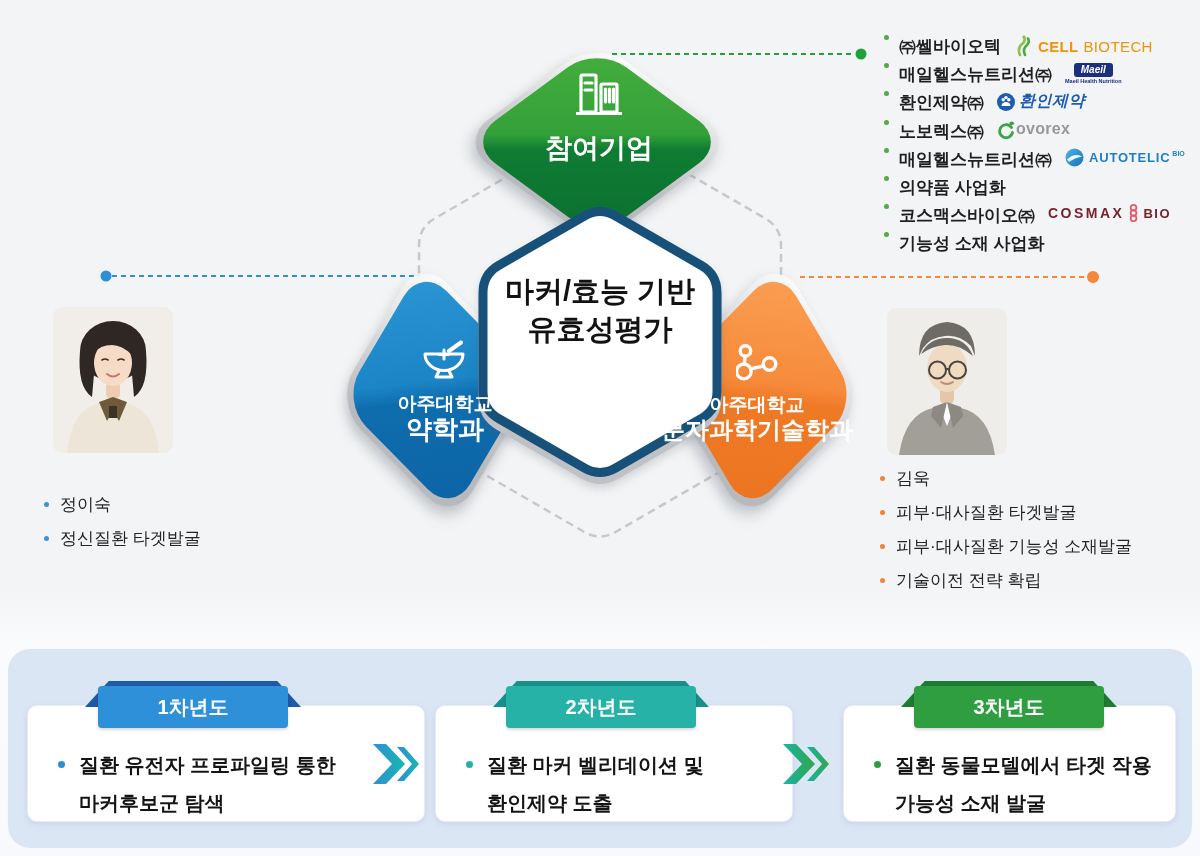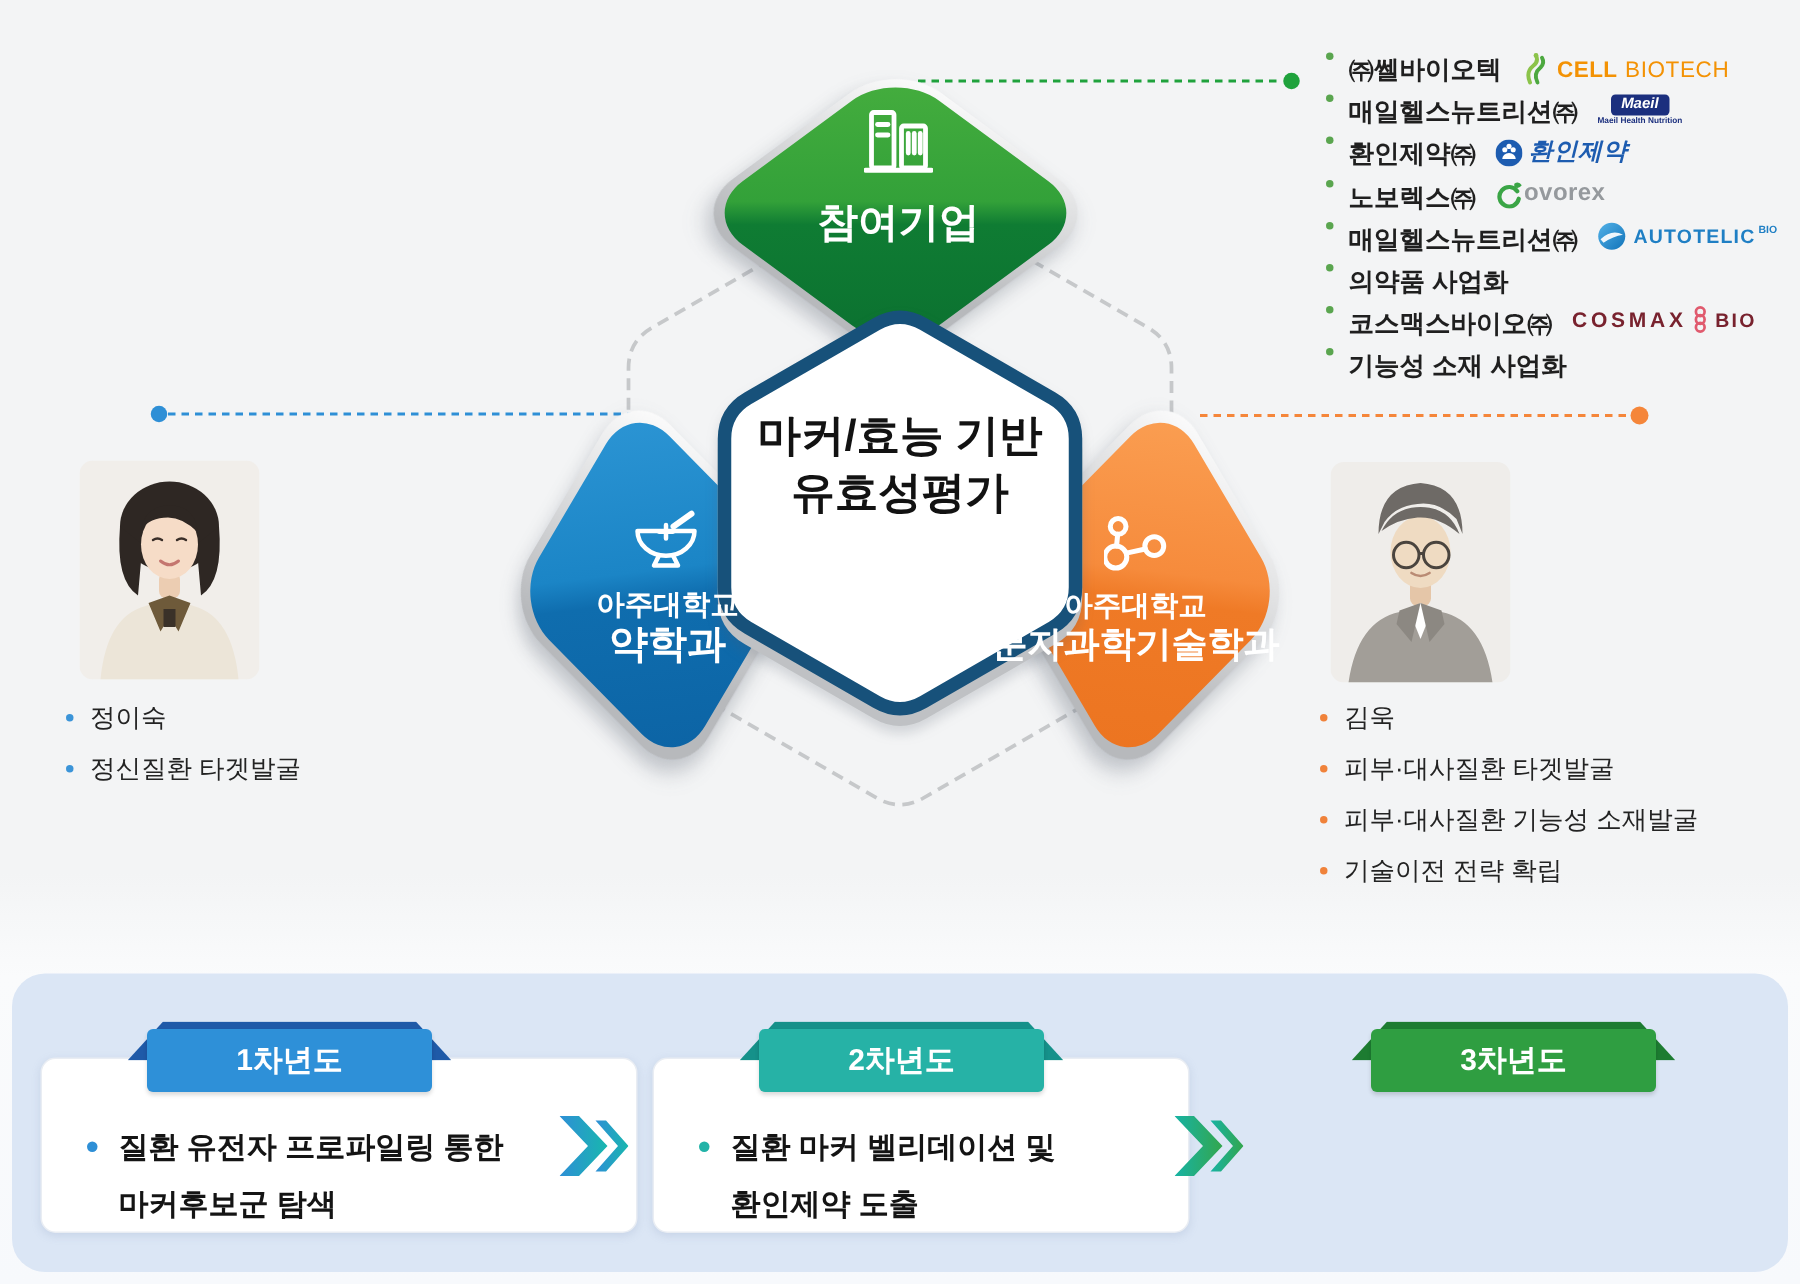--- a/index.html
+++ b/index.html
@@ -232,21 +232,21 @@
     <path d="M27,44 q-3,36 12,46 l3,-34 z M93,44 q3,36 -12,46 l-3,-34 z" fill="#2e2723"></path>
     <rect x="53" y="74" width="14" height="18" rx="5" fill="#eccdb2"></rect>
     <ellipse cx="60" cy="56" rx="19" ry="23" fill="#f6dcc7"></ellipse>
     <path d="M41,46 Q44,30 60,30 Q77,30 79,48 Q69,38 59,38 Q47,38 41,46 Z" fill="#2e2723"></path>
     <path d="M49,53 q3,-2 6,0 M65,53 q3,-2 6,0" stroke="#3a2e28" stroke-width="1.6" fill="none" stroke-linecap="round"></path>
     <path d="M54,67 q6,5 12,0" stroke="#c4766f" stroke-width="2" fill="none" stroke-linecap="round"></path>
     <path d="M14,146 Q18,104 44,97 L60,91 76,97 Q102,104 106,146 Z" fill="#ece5d8"></path>
     <path d="M46,95 L60,90 74,95 66,114 60,104 54,114 Z" fill="#6e5a3a"></path>
     <path d="M56,99 h8 v12 h-8 z" fill="#3a3128"></path>
   </svg>
-  <div class="abs p-list" style="left:44px;top:461px;">
+  <div class="abs p-list" style="left:44px;top:487px;">
     <div class="p-row">
       <span class="dot b"></span>
       <span class="p-text">정이숙</span>
     </div>
     <div class="p-row">
       <span class="dot b"></span>
       <span class="p-text">정신질환 타겟발굴</span>
     </div>
   </div>
 
@@ -325,16 +325,25 @@
     <defs>
         <linearGradient id="c2" x1="0" y1="0" x2="1" y2="0">
       <stop offset="0" stop-color="#18b3a4"></stop>
           <stop offset="1" stop-color="#33a64d"></stop>
         </linearGradient>
       </defs>
     <path d="M0,0 H13 L32,20 L13,40 H0 L19,20 Z" fill="url(#c2)"></path>
     <path d="M24,3 H31 L46,20 L31,37 H24 L39,20 Z" fill="url(#c2)"></path>
   </svg>
 
+  <div class="abs card" style="left:843px;width:333px;">
+    <div class="card-body">
+      <span class="card-dot" style="background:#2f9e41"></span>
+      <div class="card-text">
+        <div>질환 동물모델에서 타겟 작용</div>
+        <div>가능성 소재 발굴</div>
+      </div>
+    </div>
+  </div>
   <div class="abs ribbon-wings" style="left:901px;background:#1d7c31"></div>
   <div class="abs ribbon-main" style="left:914px;background:#2f9e41">3차년도</div>
 
 </div>
 
 </body></html>

